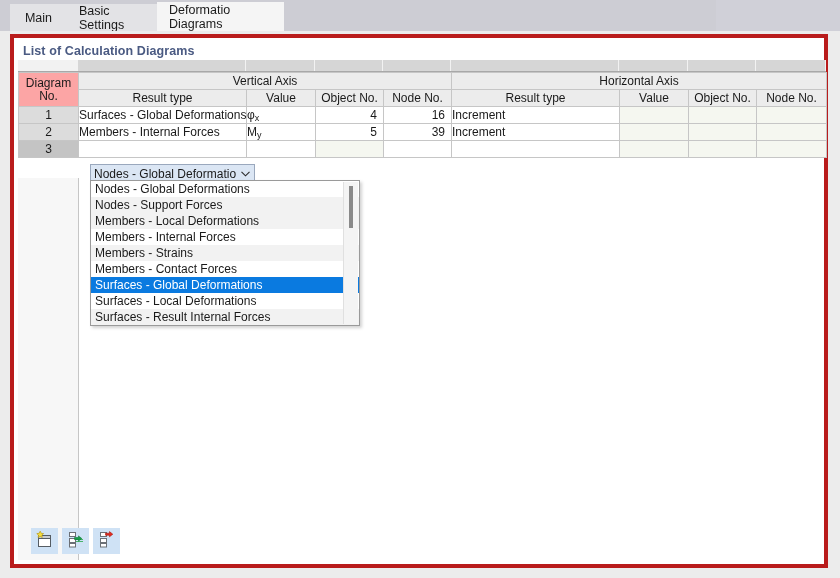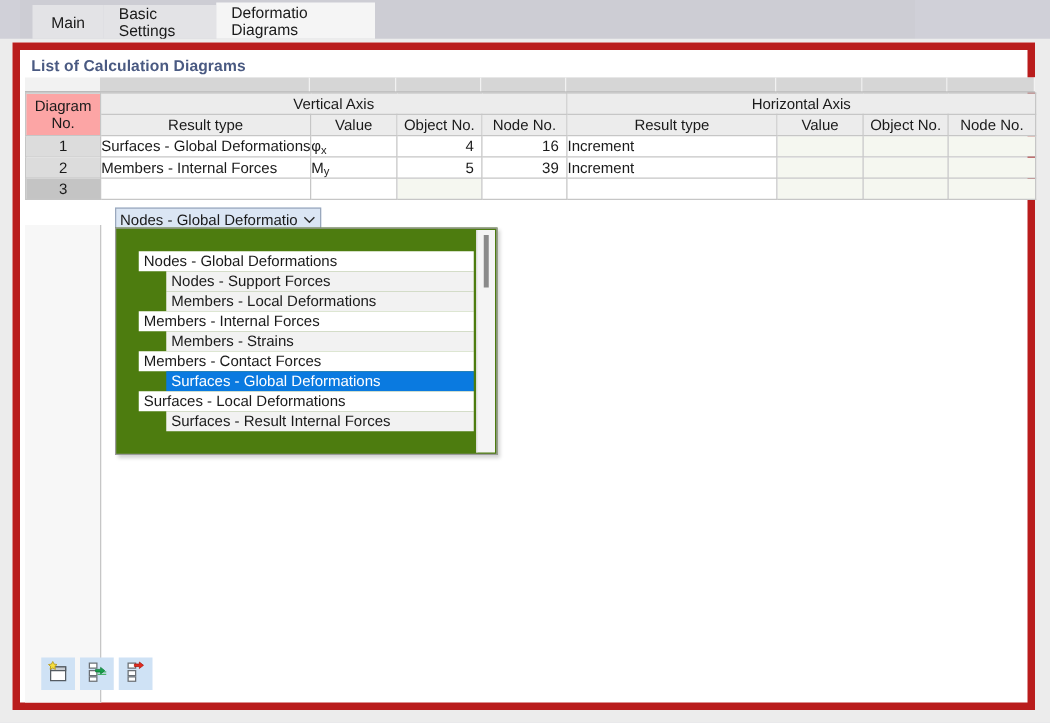--- a/index.html
+++ b/index.html
@@ -12,21 +12,21 @@
     background: #d0d0d8;
     font-family: "Liberation Sans", sans-serif;
     font-size: 12px;
     color: #1a1a1a;
     overflow: hidden;
   }
 
   
   .tabstrip {
     position: absolute;
-    left: 16px; top: 0;
+    left: 0; top: 0;
     width: 716px; height: 31px;
     background: #cdcdd4;
   }
   .tab {
     position: absolute;
     top: 4px;
     height: 27px;
     box-sizing: border-box;
     display: flex;
     align-items: center;
@@ -49,21 +49,21 @@
     left: 0; top: 31px;
     width: 840px; height: 547px;
     background: #ececec;
   }
 
   .panel {
     position: absolute;
     left: 10px; top: 3px;
     width: 818px; height: 534px;
     background: #ffffff;
-    border: 6px solid #b91c1c;
+    border: 4px solid #b91c1c;
     box-sizing: border-box;
   }
 
   .panel-title {
     position: absolute;
     left: 9px; top: 6px;
     font-size: 12.5px;
     color: #4a5a82;
     font-weight: bold;
     letter-spacing: .1px;
@@ -176,43 +176,43 @@
     display: flex;
     align-items: center;
     justify-content: center;
   }
 
   
   .dropdown {
     position: absolute;
     left: 76px; top: 142px;
     width: 268px;
-    background: #4d7c0f;
+    background: #ec4899;
     border: 1px solid #9a9a9a;
     box-shadow: 2px 2px 3px rgba(0,0,0,.18);
     z-index: 30;
-    padding: 18px;
+    padding: 0;
   }
   .dd-list {
     list-style: none;
     margin: 0;
     padding: 0;
     position: relative;
   }
   .dd-item {
     height: 16px;
     line-height: 16px;
     font-size: 12px;
     padding-left: 4px;
     color: #1a1a1a;
     background: #ffffff;
     white-space: nowrap;
     cursor: default;
   }
-  .dd-item.alt { background: #f2f2f2; margin-left: 22px; }
+  .dd-item.alt { background: #f2f2f2; }
   .dd-item.selected {
     background: #0a7ae0;
     color: #ffffff;
   }
   .dd-scroll {
     position: absolute;
     right: 1px; top: 1px;
     width: 14px; bottom: 1px;
     background: #f4f4f4;
     border-left: 1px solid #e0e0e0;

